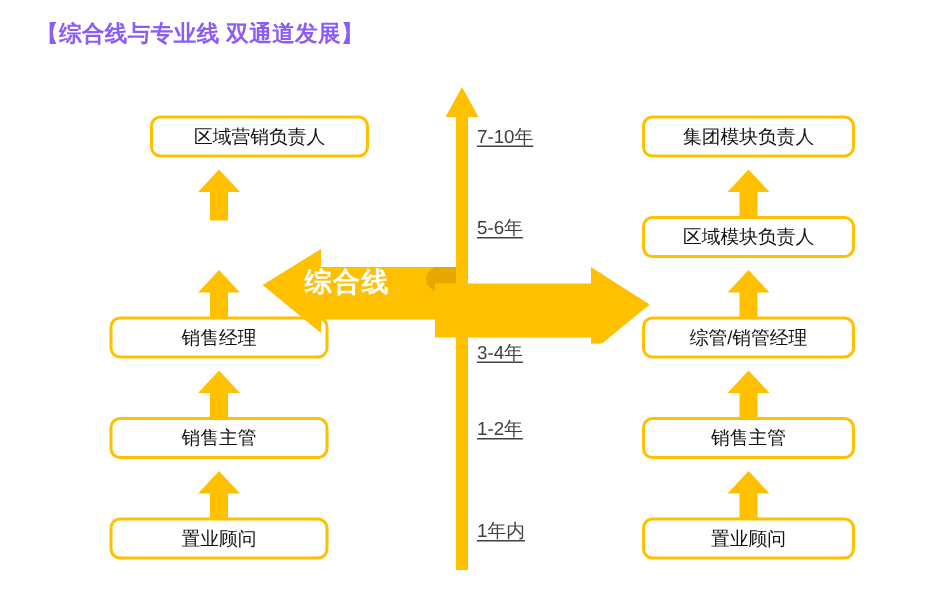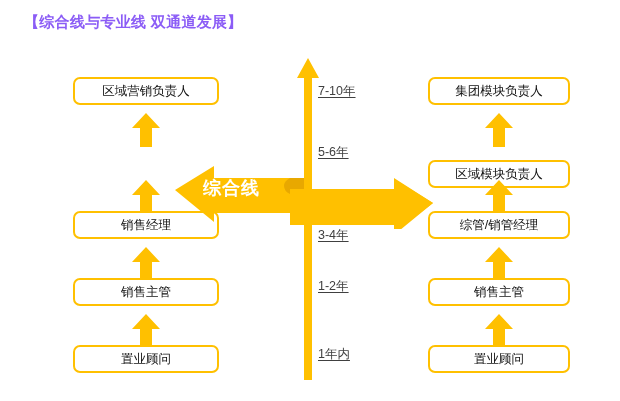--- a/index.html
+++ b/index.html
@@ -111,21 +111,21 @@
 </style>
 </head>
 <body>
 
 <div id="canvas">
 
   <div id="title">【综合线与专业线  双通道发展】</div>
 
   <div class="ladder" id="ladder-left">
 
-    <div class="role-box" style="top:77px;">区域营销负责人</div>
+    <div class="role-box" style="top:77px;margin-left:27px;">区域营销负责人</div>
     <div class="step-arrow" style="left:58px; top:112px;">
       <svg width="30" height="36" viewBox="0 0 30 36">
           <polygon points="15,1 29,16 21,16 21,35 9,35 9,16 1,16" fill="#FFC000"></polygon>
         </svg>
     </div>
 
     <div class="step-arrow" style="left:58px; top:179px;">
       <svg width="30" height="36" viewBox="0 0 30 36">
           <polygon points="15,1 29,16 21,16 21,35 9,35 9,16 1,16" fill="#FFC000"></polygon>
         </svg>
@@ -150,21 +150,21 @@
 
   <div class="ladder" id="ladder-right">
 
     <div class="role-box" style="top:77px;text-align:right;">集团模块负责人</div>
     <div class="step-arrow" style="left:56px; top:112px;">
       <svg width="30" height="36" viewBox="0 0 30 36">
           <polygon points="15,1 29,16 21,16 21,35 9,35 9,16 1,16" fill="#FFC000"></polygon>
         </svg>
     </div>
 
-    <div class="role-box" style="top:144px;margin-top:16px;">区域模块负责人</div>
+    <div class="role-box" style="top:144px;">区域模块负责人</div>
     <div class="step-arrow" style="left:56px; top:179px;">
       <svg width="30" height="36" viewBox="0 0 30 36">
           <polygon points="15,1 29,16 21,16 21,35 9,35 9,16 1,16" fill="#FFC000"></polygon>
         </svg>
     </div>
 
     <div class="role-box" style="top:211px;">综管/销管经理</div>
     <div class="step-arrow" style="left:56px; top:246px;">
       <svg width="30" height="36" viewBox="0 0 30 36">
           <polygon points="15,1 29,16 21,16 21,35 9,35 9,16 1,16" fill="#FFC000"></polygon>

